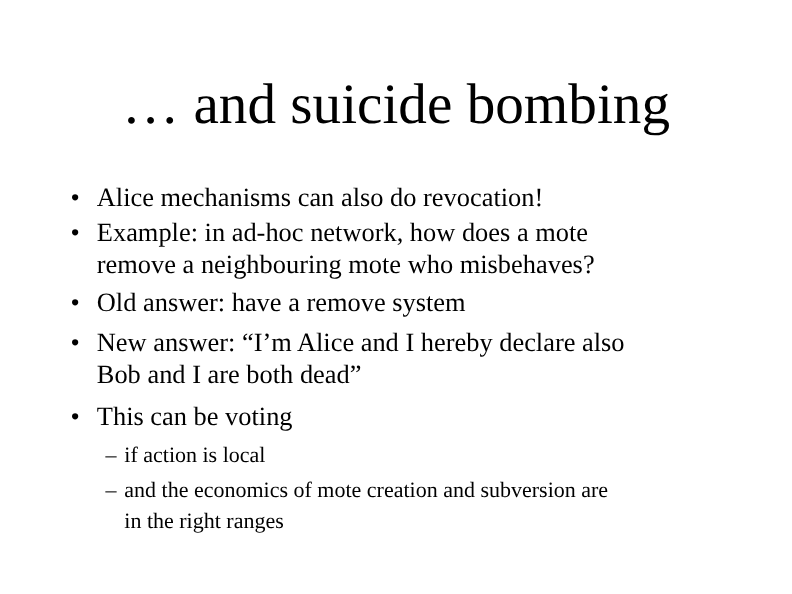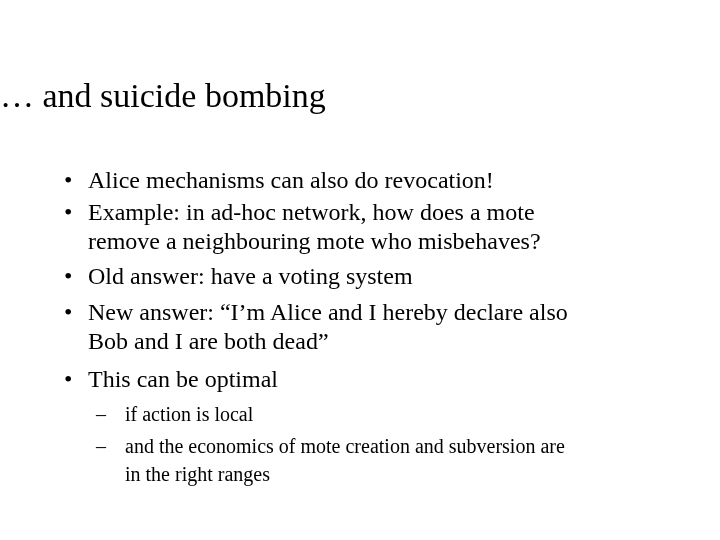--- a/index.html
+++ b/index.html
@@ -13,22 +13,22 @@
       position: relative;
       overflow: hidden;
       font-family: "Liberation Serif", "DejaVu Serif", serif;
       color: #000000;
     }
     .slide-title {
       position: absolute;
       left: 0;
       top: 72px;
       width: 720px;
-      text-align: left;
-      font-size: 34px;
+      text-align: center;
+      font-size: 52px;
       line-height: 48px;
       white-space: nowrap;
     }
     .bullet-list {
       position: absolute;
       left: 0;
       top: 0;
       width: 720px;
       margin: 0;
       padding: 0;
@@ -60,21 +60,21 @@
       font-size: 20px;
       line-height: 28px;
     }
     .sub-bullet .marker {
       position: absolute;
       left: 96px;
       top: 0;
     }
     .sub-bullet .text {
       position: absolute;
-      left: 125px;
+      left: 113px;
       top: 0;
       width: 560px;
       white-space: pre-line;
     }
   </style>
 </head>
 <body>
 
 <div>
   <div class="slide-title">… and suicide bombing</div>
@@ -84,30 +84,30 @@
       <span class="marker">•</span>
       <span class="text">Alice mechanisms can also do revocation!</span>
     </div>
     <div class="bullet" style="top:198px;">
       <span class="marker">•</span>
       <span class="text">Example: in ad-hoc network, how does a mote
 remove a neighbouring mote who misbehaves?</span>
     </div>
     <div class="bullet" style="top:262px;">
       <span class="marker">•</span>
-      <span class="text">Old answer: have a voting system</span>
+      <span class="text">Old answer: have a remove system</span>
     </div>
     <div class="bullet" style="top:298px;">
       <span class="marker">•</span>
       <span class="text">New answer: “I’m Alice and I hereby declare also
 Bob and I are both dead”</span>
     </div>
     <div class="bullet" style="top:365px;">
       <span class="marker">•</span>
-      <span class="text">This can be optimal</span>
+      <span class="text">This can be voting</span>
     </div>
 
     <div class="sub-bullet" style="top:400px;">
       <span class="marker">–</span>
       <span class="text">if action is local</span>
     </div>
     <div class="sub-bullet" style="top:432px;">
       <span class="marker">–</span>
       <span class="text">and the economics of mote creation and subversion are
 in the right ranges</span>

